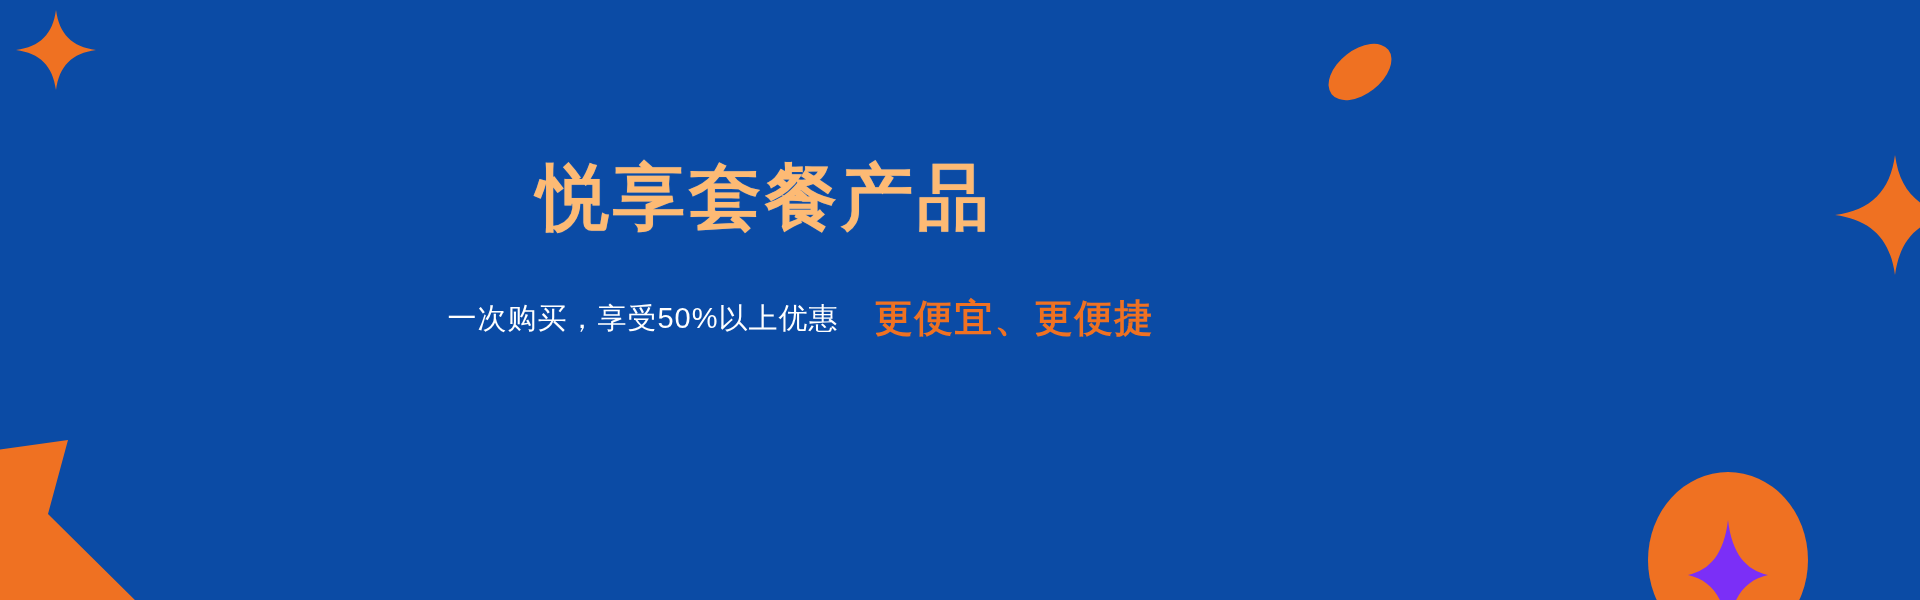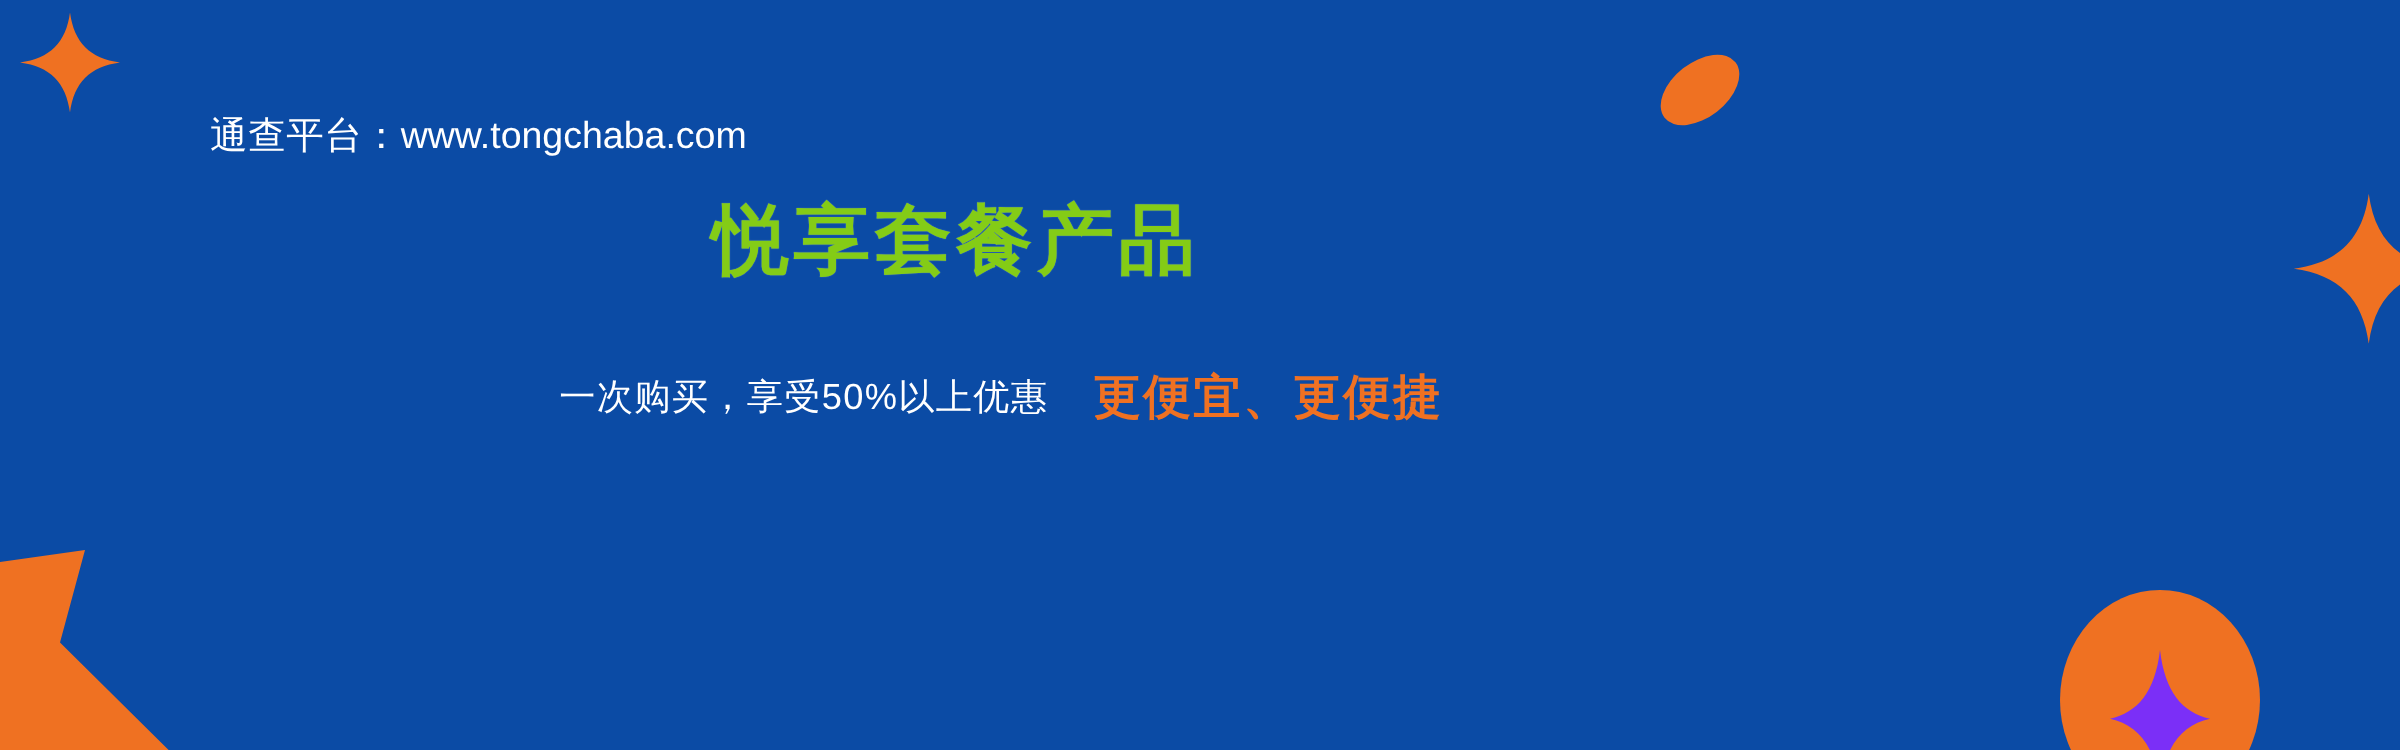--- a/index.html
+++ b/index.html
@@ -46,22 +46,22 @@
     font-family: "Liberation Sans", "DejaVu Sans", sans-serif;
     letter-spacing: 0px;
   }
 
   .headline {
     position: absolute;
     left: 0;
     top: 160px;
     width: 1920px;
     text-align: center;
-    color: #84cc16;
-    font-size: 61px;
+    color: #fdba74;
+    font-size: 72px;
     font-weight: 700;
     letter-spacing: 4px;
     line-height: 1.05;
     text-shadow: 0 0 1px rgba(255,255,255,0.35);
   }
   
   .headline-inner {
     display: inline-block;
     transform: translateX(-195px);
   }
@@ -131,23 +131,20 @@
   </div>
 
   <div class="deco star" style="left:1688px; top:520px; width:80px; height:110px; z-index:3;">
     <svg width="80" height="110" viewBox="0 0 80 110">
       <path d="M40 0 C44 34 58 50 80 55 C58 60 44 76 40 110 C36 76 22 60 0 55 C22 50 36 34 40 0 Z" fill="#7b2ff7"></path>
     </svg>
   </div>
 
   <div class="text-layer">
 
-    <div class="platform-line">
-      <span>通查平台：</span><span class="url">www.tongchaba.com</span>
-    </div>
 
     <div class="headline">
       <span class="headline-inner">悦享套餐产品</span>
     </div>
 
     <div class="subtitle">
       <span class="subtitle-inner">
         <span class="sub-white">一次购买，享受50%以上优惠</span><span class="sub-orange">更便宜、更便捷</span>
       </span>
     </div>

